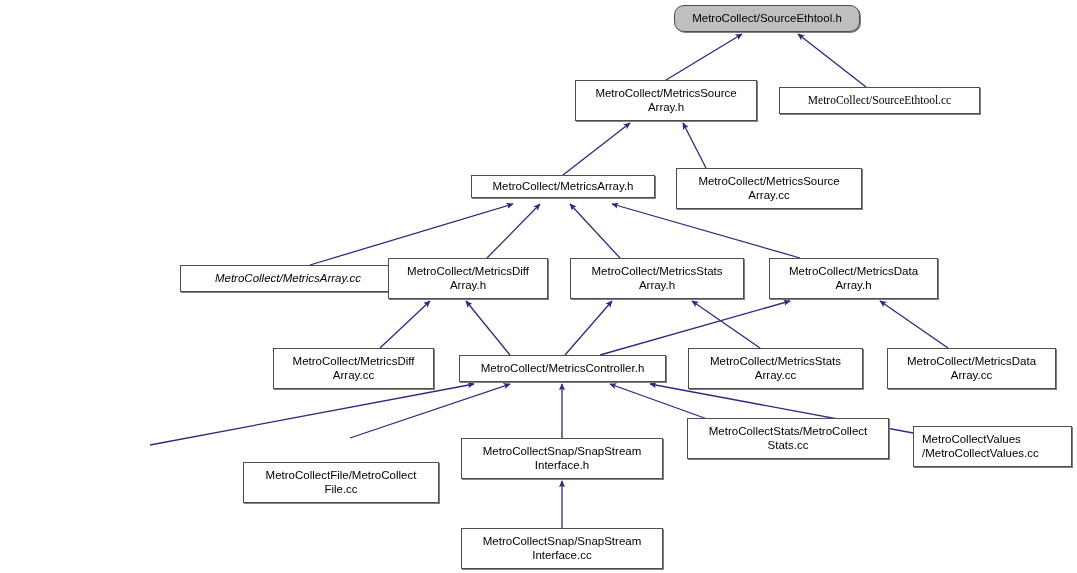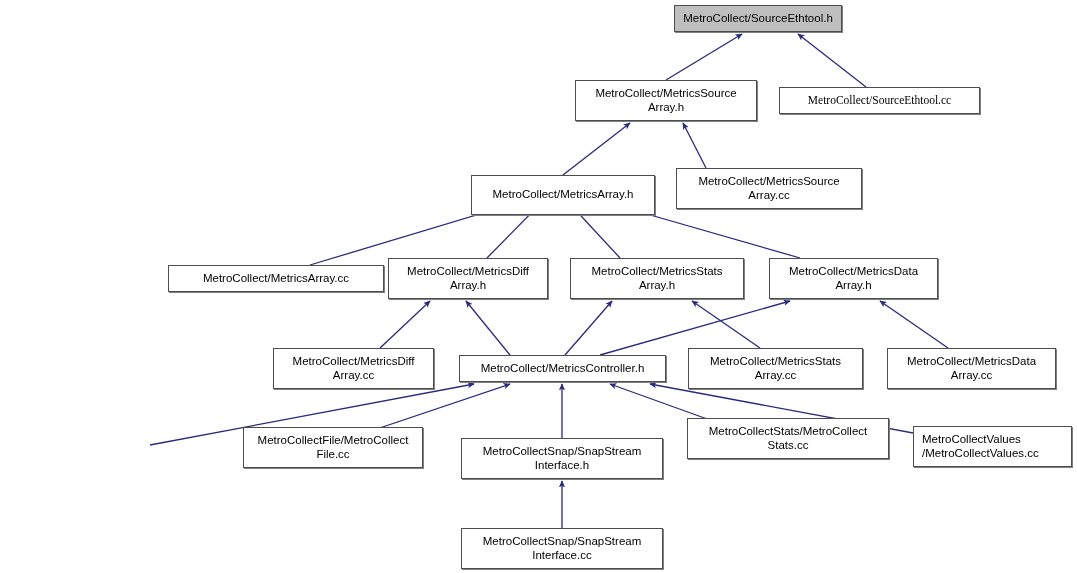--- a/index.html
+++ b/index.html
@@ -63,42 +63,42 @@
       <line x1="600" y1="355" x2="790" y2="301" stroke="#2a2a7f" stroke-width="1.3" marker-end="url(#arrowhead)"></line>
       <line x1="760" y1="348" x2="692" y2="301" stroke="#2a2a7f" stroke-width="1.3" marker-end="url(#arrowhead)"></line>
       <line x1="948" y1="348" x2="880" y2="301" stroke="#2a2a7f" stroke-width="1.3" marker-end="url(#arrowhead)"></line>
       <line x1="150" y1="445" x2="474" y2="384" stroke="#2a2a7f" stroke-width="1.3" marker-end="url(#arrowhead)"></line>
       <line x1="350" y1="438" x2="510" y2="384" stroke="#2a2a7f" stroke-width="1.3" marker-end="url(#arrowhead)"></line>
       <line x1="562" y1="438" x2="562" y2="384" stroke="#2a2a7f" stroke-width="1.3" marker-end="url(#arrowhead)"></line>
       <line x1="760" y1="438" x2="610" y2="384" stroke="#2a2a7f" stroke-width="1.3" marker-end="url(#arrowhead)"></line>
       <line x1="940" y1="438" x2="650" y2="384" stroke="#2a2a7f" stroke-width="1.3" marker-end="url(#arrowhead)"></line>
       <line x1="562" y1="528" x2="562" y2="481" stroke="#2a2a7f" stroke-width="1.3" marker-end="url(#arrowhead)"></line>
     </svg>
-<div class="node highlight" style="left: 674px; top: 5px; width: 168px; height: 27px;">MetroCollect/SourceEthtool.h</div>
+<div class="node highlight" style="left: 674px; top: 5px; width: 186px; height: 27px; border-radius: 10px;">MetroCollect/SourceEthtool.h</div>
     <div class="node" style="left: 575px; top: 80px; width: 182px; height: 41px;">MetroCollect/MetricsSource
 Array.h</div>
     <div class="node" style="left: 779px; top: 87px; width: 201px; height: 27px; font-family: Liberation Serif, serif;">MetroCollect/SourceEthtool.cc</div>
-    <div class="node" style="left: 471px; top: 175px; width: 184px; height: 40px;">MetroCollect/MetricsArray.h</div>
+    <div class="node" style="left: 471px; top: 175px; width: 184px; height: 23px;">MetroCollect/MetricsArray.h</div>
     <div class="node" style="left: 676px; top: 168px; width: 186px; height: 41px;">MetroCollect/MetricsSource
 Array.cc</div>
-    <div class="node" style="left: 168px; top: 265px; width: 216px; height: 27px;">MetroCollect/MetricsArray.cc</div>
+    <div class="node" style="left: 180px; top: 265px; width: 216px; height: 27px; font-style: italic;">MetroCollect/MetricsArray.cc</div>
     <div class="node" style="left: 388px; top: 258px; width: 160px; height: 41px;">MetroCollect/MetricsDiff
 Array.h</div>
     <div class="node" style="left: 570px; top: 258px; width: 174px; height: 41px;">MetroCollect/MetricsStats
 Array.h</div>
     <div class="node" style="left: 769px; top: 258px; width: 169px; height: 41px;">MetroCollect/MetricsData
 Array.h</div>
     <div class="node" style="left: 273px; top: 348px; width: 161px; height: 41px;">MetroCollect/MetricsDiff
 Array.cc</div>
     <div class="node" style="left: 459px; top: 355px; width: 207px; height: 27px;">MetroCollect/MetricsController.h</div>
     <div class="node" style="left: 688px; top: 348px; width: 175px; height: 41px;">MetroCollect/MetricsStats
 Array.cc</div>
     <div class="node" style="left: 887px; top: 348px; width: 169px; height: 41px;">MetroCollect/MetricsData
 Array.cc</div>
-    <div class="node" style="left: 243px; top: 427px; width: 180px; height: 41px;">MetroCollectFile/MetroCollect
+    <div class="node" style="left: 243px; top: 462px; width: 196px; height: 41px;">MetroCollectFile/MetroCollect
 File.cc</div>
     <div class="node" style="left: 461px; top: 438px; width: 202px; height: 41px;">MetroCollectSnap/SnapStream
 Interface.h</div>
     <div class="node" style="left: 687px; top: 418px; width: 202px; height: 41px;">MetroCollectStats/MetroCollect
 Stats.cc</div>
     <div class="node leftalign" style="left: 913px; top: 426px; width: 159px; height: 41px;">MetroCollectValues
 /MetroCollectValues.cc</div>
     <div class="node" style="left: 461px; top: 528px; width: 202px; height: 41px;">MetroCollectSnap/SnapStream
 Interface.cc</div>
   </div>

